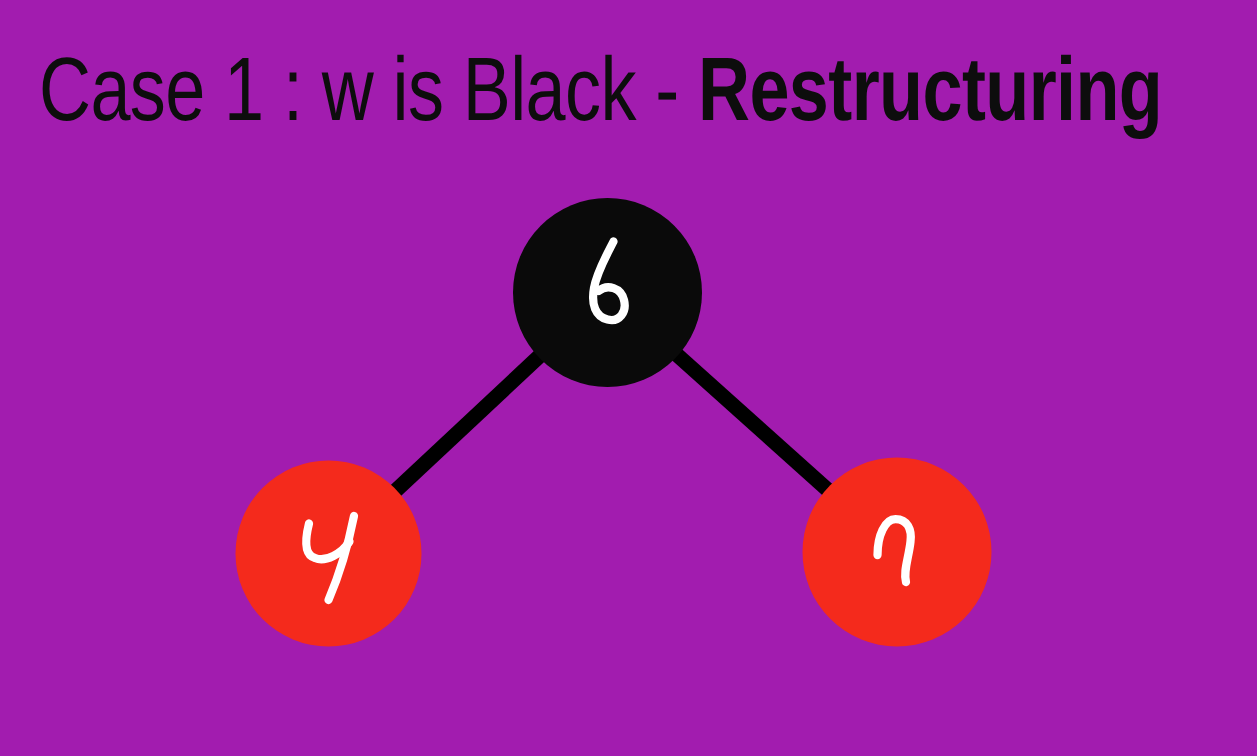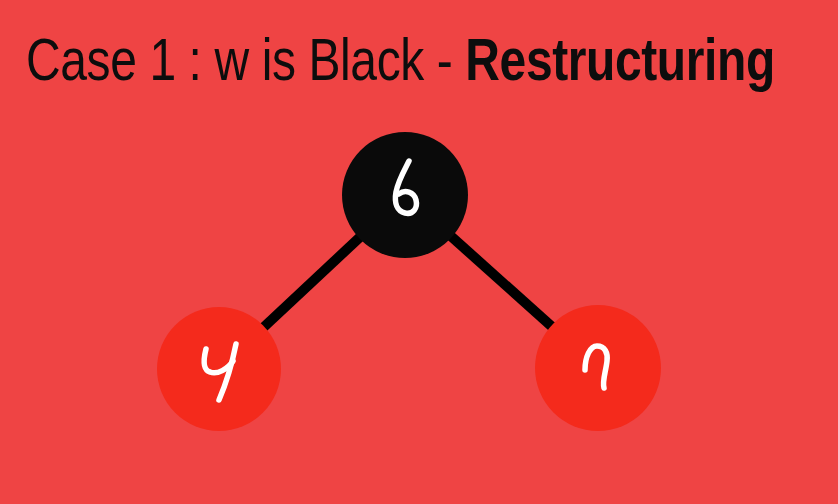--- a/index.html
+++ b/index.html
@@ -4,21 +4,21 @@
 <style>
   html, body {
     margin: 0;
     padding: 0;
     background: #ffffff;
   }
   .stage {
     position: relative;
     width: 838px;
     height: 504px;
-    background: #ef4444;
+    background: #a21caf;
     overflow: hidden;
     font-family: "Liberation Sans", sans-serif;
   }
   .slide-title {
     position: absolute;
     left: 26px;
     top: 26px;
     font-size: 60px;
     line-height: 68px;
     letter-spacing: -0.5px;

